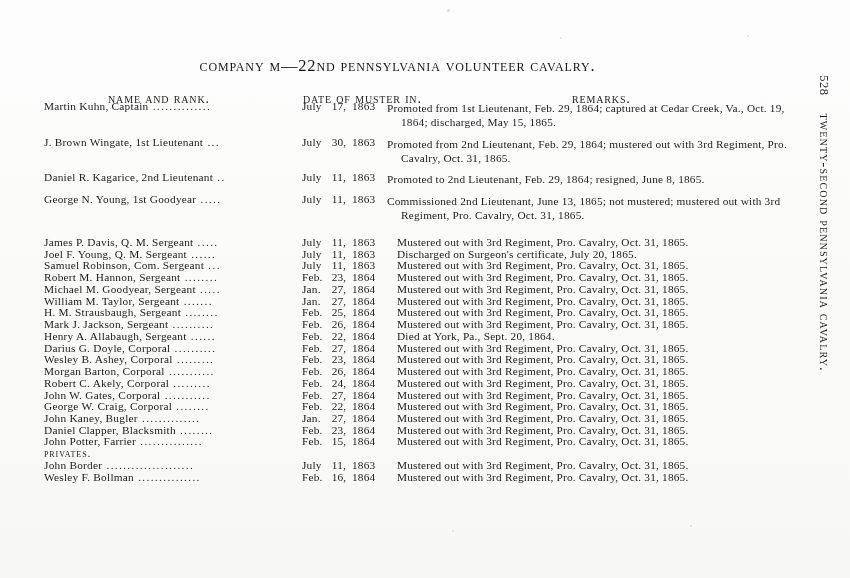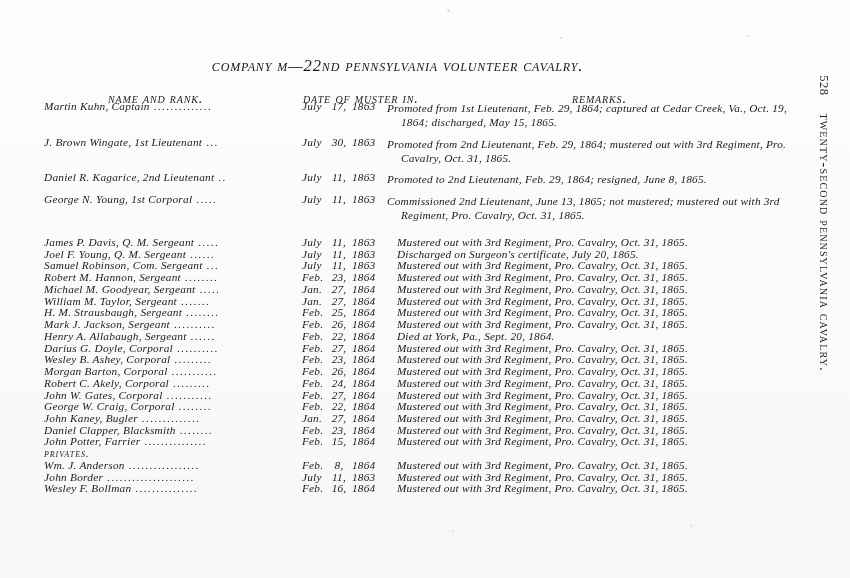--- a/index.html
+++ b/index.html
@@ -58,21 +58,20 @@
   }
   .run-title::first-letter { font-size: 14.5px; }
 
   
   #content {
     position: absolute;
     left: 0;
     top: 0;
     width: 795px;
     height: 480px;
-    font-style: italic;
   }
   #doc-title {
     position: absolute;
     left: 0;
     top: 56px;
     width: 795px;
     text-align: center;
     font-size: 16.5px;
     font-variant: small-caps;
     text-transform: lowercase;
@@ -201,21 +200,21 @@
             <td class="cell-name"><span class="nm">J. Brown Wingate, 1st Lieutenant</span><span class="leaders"> ...</span></td>
             <td class="cell-date"><span class="mon">July</span><span class="day">30,</span><span class="yr">1863</span></td>
             <td class="cell-rem wrap">Promoted from 2nd Lieutenant, Feb. 29, 1864; mustered out with 3rd Regiment, Pro. Cavalry, Oct. 31, 1865.</td>
           </tr>
           <tr class="officer">
             <td class="cell-name"><span class="nm">Daniel R. Kagarice, 2nd Lieutenant</span><span class="leaders"> ..</span></td>
             <td class="cell-date"><span class="mon">July</span><span class="day">11,</span><span class="yr">1863</span></td>
             <td class="cell-rem wrap">Promoted to 2nd Lieutenant, Feb. 29, 1864; resigned, June 8, 1865.</td>
           </tr>
           <tr class="officer">
-            <td class="cell-name"><span class="nm">George N. Young, 1st Corporal</span><span class="leaders"> .....</span></td>
+            <td class="cell-name"><span class="nm">George N. Young, 1st Goodyear</span><span class="leaders"> .....</span></td>
             <td class="cell-date"><span class="mon">July</span><span class="day">11,</span><span class="yr">1863</span></td>
             <td class="cell-rem wrap">Commissioned 2nd Lieutenant, June 13, 1865; not mustered; mustered out with 3rd Regiment, Pro. Cavalry, Oct. 31, 1865.</td>
           </tr>
           <tr class="gap">
             <td colspan="3"></td>
           </tr>
           <tr class="enlisted">
             <td class="cell-name"><span class="nm">James P. Davis, Q. M. Sergeant</span><span class="leaders"> .....</span></td>
             <td class="cell-date"><span class="mon">July</span><span class="day">11,</span><span class="yr">1863</span></td>
             <td class="cell-rem">Mustered out with 3rd Regiment, Pro. Cavalry, Oct. 31, 1865.</td>
@@ -300,25 +299,20 @@
             <td class="cell-date"><span class="mon">Feb.</span><span class="day">23,</span><span class="yr">1864</span></td>
             <td class="cell-rem">Mustered out with 3rd Regiment, Pro. Cavalry, Oct. 31, 1865.</td>
           </tr>
           <tr class="enlisted">
             <td class="cell-name"><span class="nm">John Potter, Farrier</span><span class="leaders"> ...............</span></td>
             <td class="cell-date"><span class="mon">Feb.</span><span class="day">15,</span><span class="yr">1864</span></td>
             <td class="cell-rem">Mustered out with 3rd Regiment, Pro. Cavalry, Oct. 31, 1865.</td>
           </tr>
           <tr class="subhead-row">
             <td colspan="3">Privates.</td>
-          </tr>
-          <tr class="enlisted">
-            <td class="cell-name"><span class="nm">Wm. J. Anderson</span><span class="leaders"> .................</span></td>
-            <td class="cell-date"><span class="mon">Feb.</span><span class="day">8,</span><span class="yr">1864</span></td>
-            <td class="cell-rem">Mustered out with 3rd Regiment, Pro. Cavalry, Oct. 31, 1865.</td>
           </tr>
           <tr class="enlisted">
             <td class="cell-name"><span class="nm">John Border</span><span class="leaders"> .....................</span></td>
             <td class="cell-date"><span class="mon">July</span><span class="day">11,</span><span class="yr">1863</span></td>
             <td class="cell-rem">Mustered out with 3rd Regiment, Pro. Cavalry, Oct. 31, 1865.</td>
           </tr>
           <tr class="enlisted">
             <td class="cell-name"><span class="nm">Wesley F. Bollman</span><span class="leaders"> ...............</span></td>
             <td class="cell-date"><span class="mon">Feb.</span><span class="day">16,</span><span class="yr">1864</span></td>
             <td class="cell-rem">Mustered out with 3rd Regiment, Pro. Cavalry, Oct. 31, 1865.</td>

